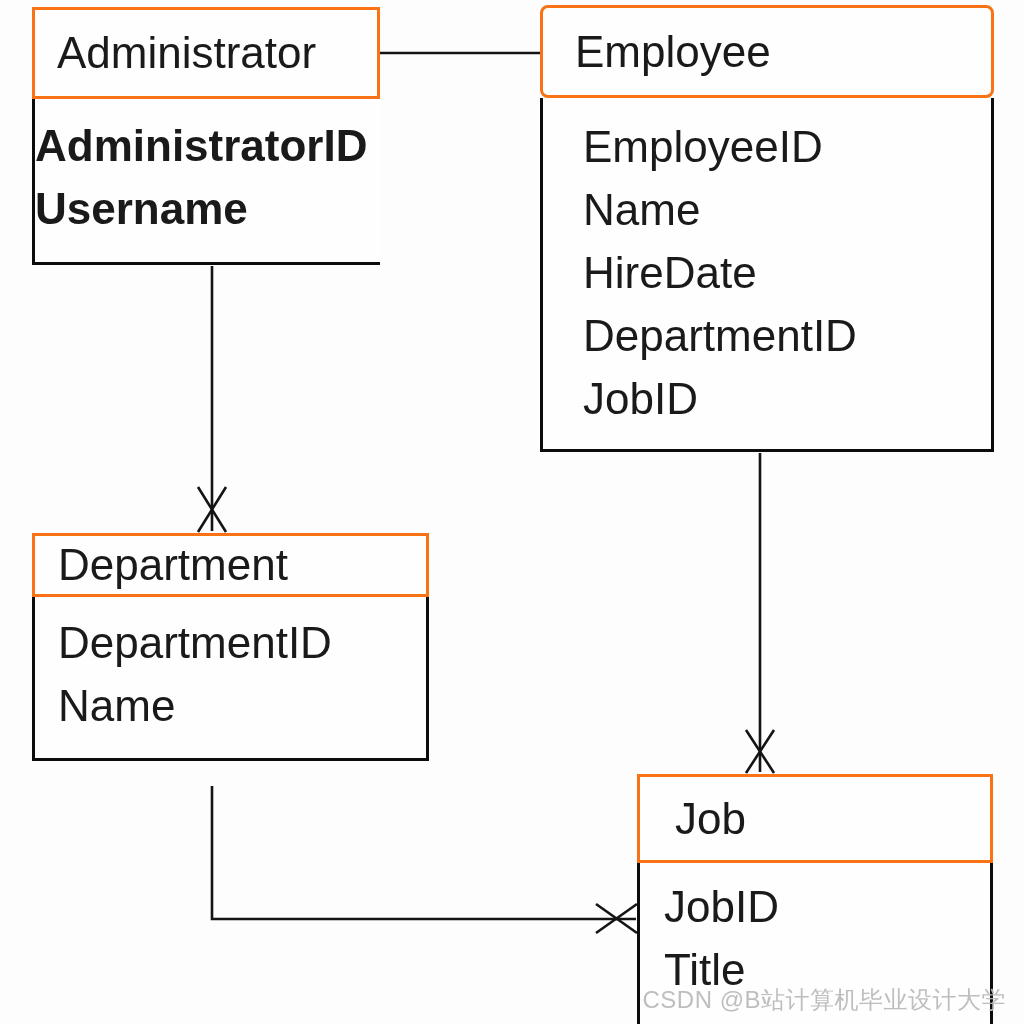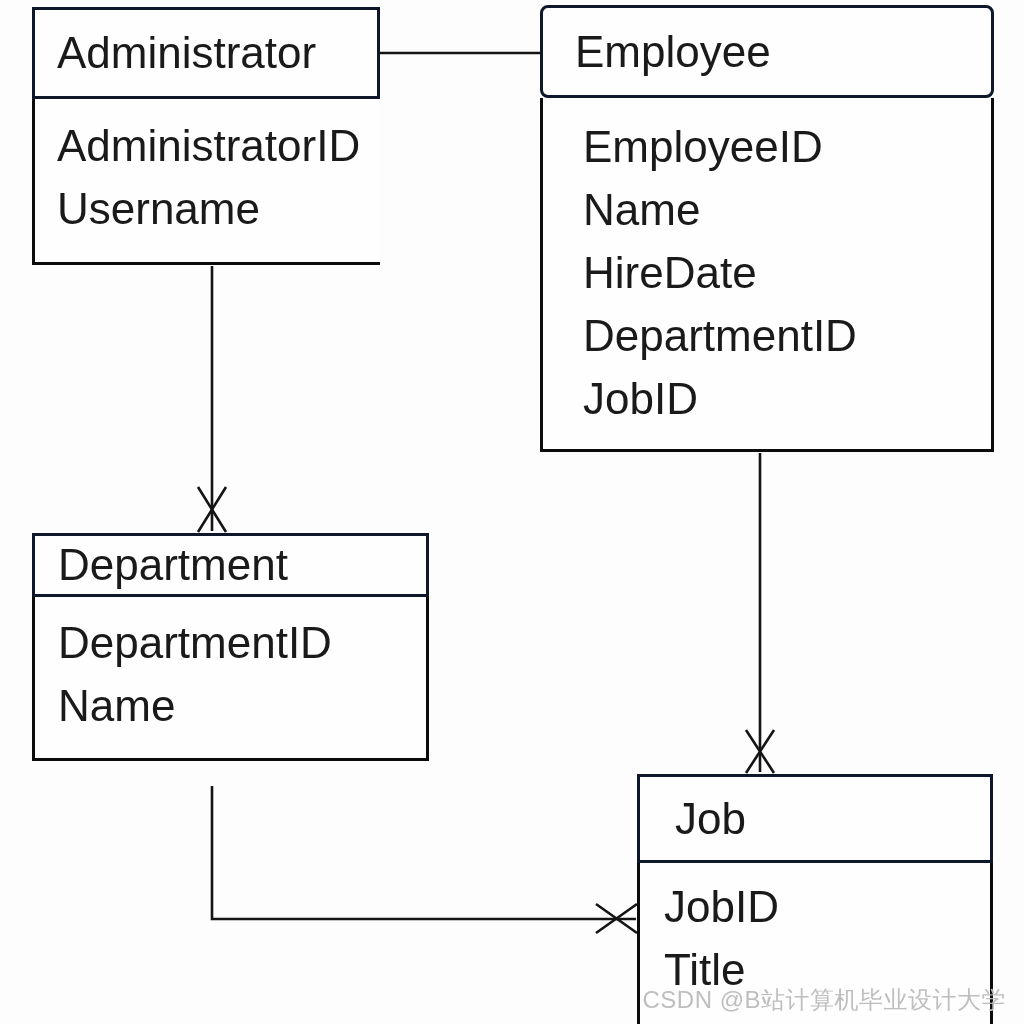--- a/index.html
+++ b/index.html
@@ -21,21 +21,21 @@
     width: 1024px; height: 1024px;
     z-index: 3;
     pointer-events: none;
   }
   .entity {
     position: absolute;
     z-index: 2;
   }
   .e-header {
     box-sizing: border-box;
-    border: 3px solid #0f172a;
+    border: 3px solid #f97316;
     background: #fefefe;
     display: flex;
     align-items: center;
   }
   .e-title {
     font-size: 44px;
     color: #1a1a1a;
     white-space: nowrap;
   }
   .e-body {
@@ -50,21 +50,21 @@
   .e-field {
     font-size: 44px;
     line-height: 63px;
     color: #1a1a1a;
     white-space: nowrap;
   }
 
   
   .ent-administrator { left: 32px; top: 7px; width: 348px; }
   .ent-administrator .e-header { height: 92px; padding-left: 22px; }
-  .ent-administrator .e-body  { height: 166px; padding-left: 22px; padding-top: 15px; }
+  .ent-administrator .e-body  { height: 166px; padding-top: 15px; font-weight: bold; }
 
   
   .ent-employee { left: 540px; top: 5px; width: 454px; }
   .ent-employee .e-header { height: 93px; padding-left: 32px; border-radius: 8px; }
   .ent-employee .e-body  { height: 354px; padding-left: 40px; padding-top: 17px; }
 
   
   .ent-department { left: 32px; top: 533px; width: 397px; }
   .ent-department .e-header { height: 64px; padding-left: 23px; }
   .ent-department .e-body  { height: 164px; padding-left: 23px; padding-top: 14px; }

